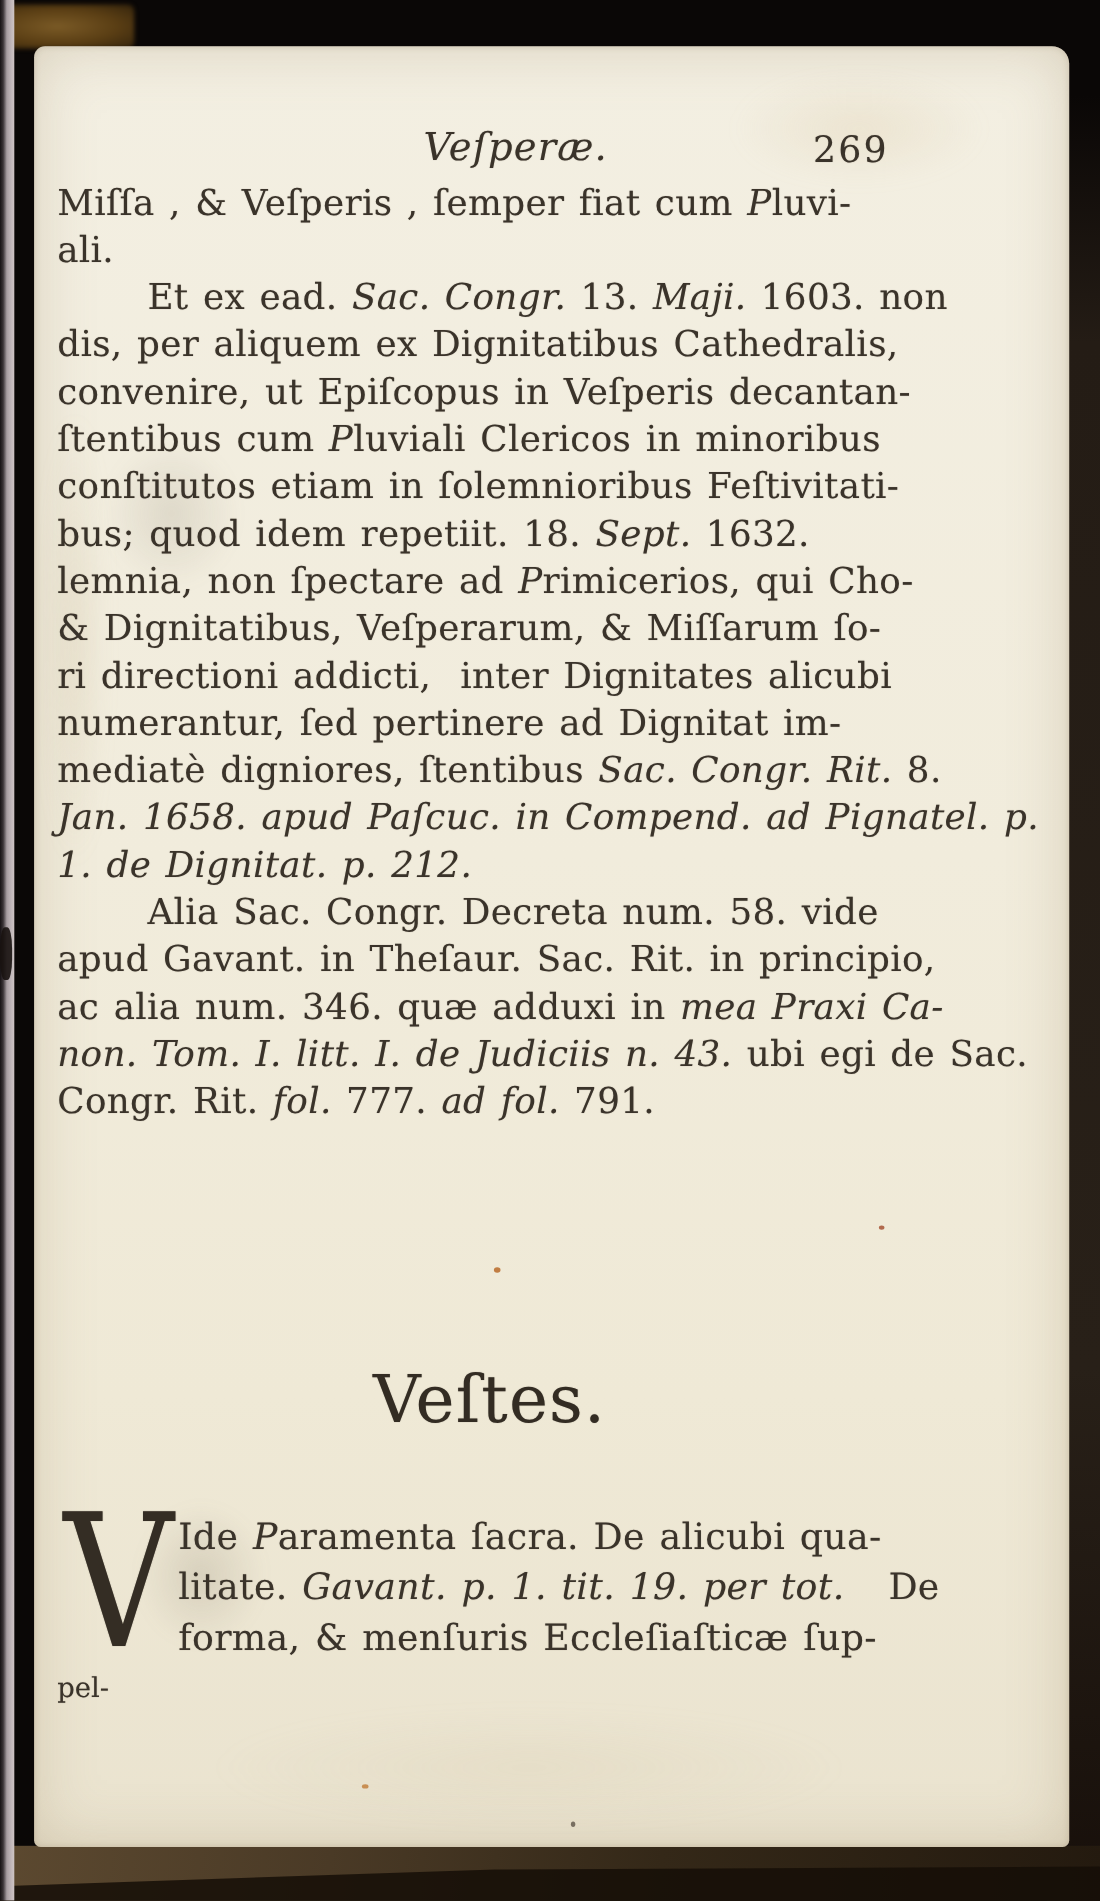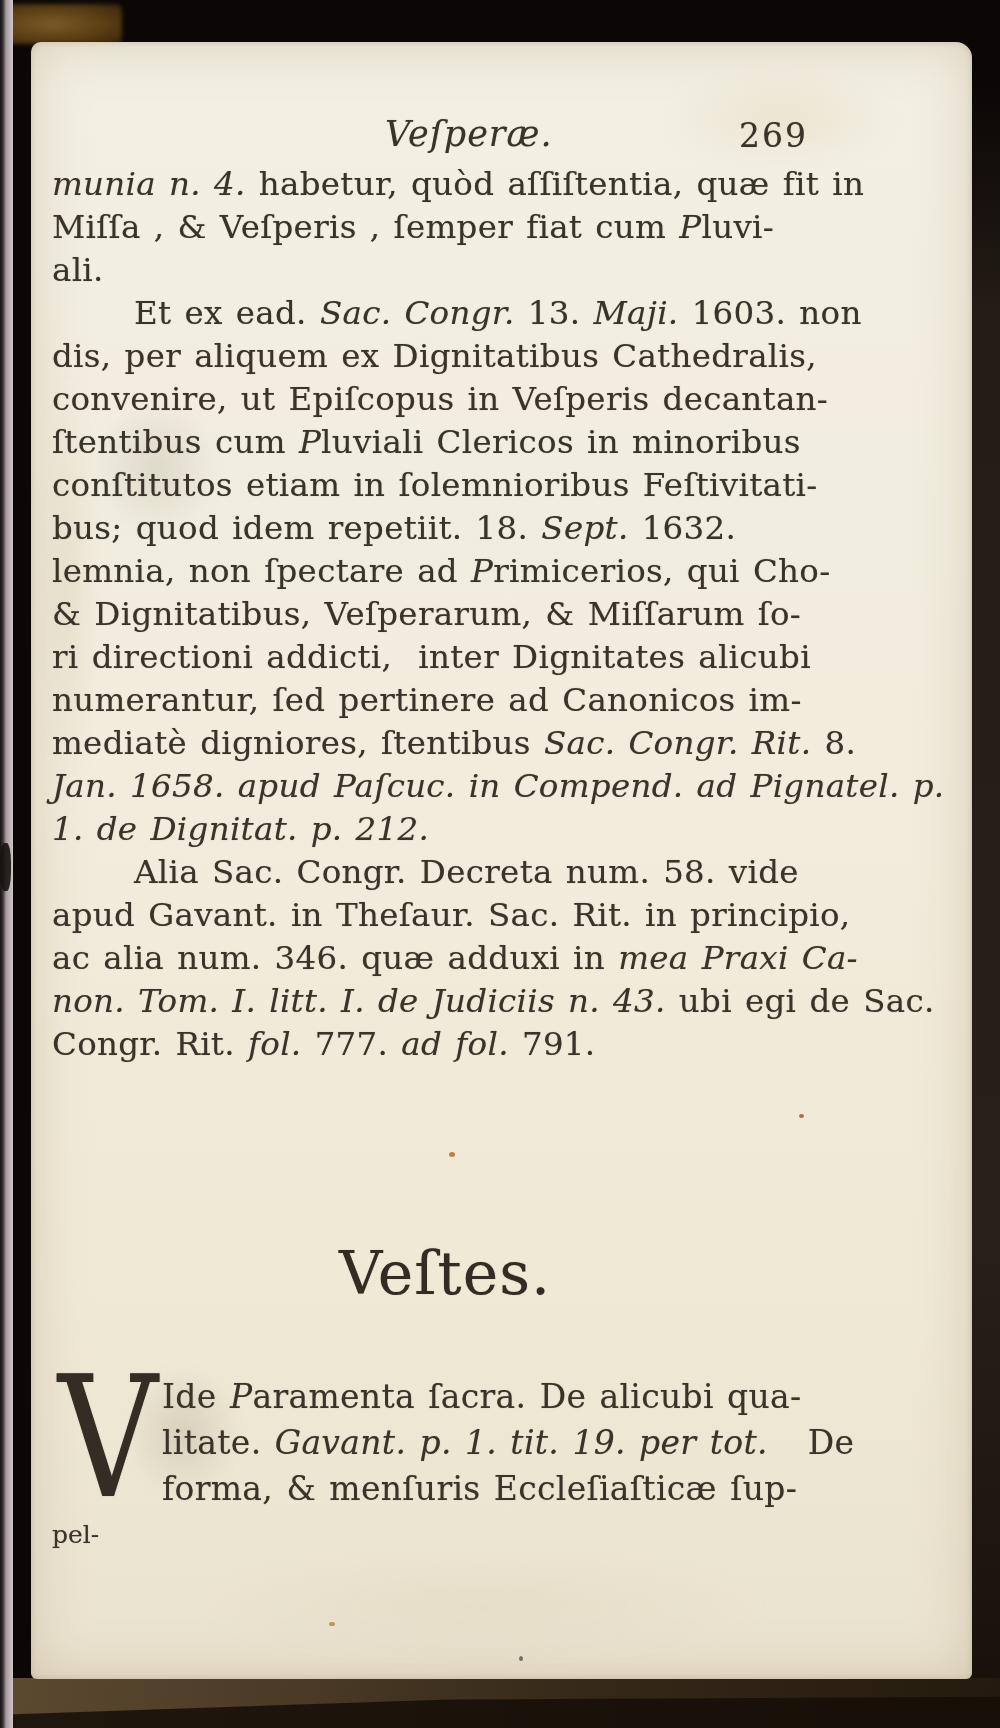--- a/index.html
+++ b/index.html
@@ -80,33 +80,32 @@
     <div class="stain s3"></div>
     <div class="speck p1"></div>
     <div class="speck p2"></div>
     <div class="speck p3"></div>
     <div class="speck p4"></div>
 
     <div class="running-title ink">Veſperæ.</div>
     <div class="page-number ink">269</div>
 
     <div class="text-block ink">
-        <div class="text-line"><span class="it">munia n. 4.</span><span> habetur, quòd aſſiſtentia, quæ fit in</span></div>
         <div class="text-line"><span>Miſſa , &amp; Veſperis , ſemper fiat cum </span><span class="it">P</span><span>luvi-</span></div>
         <div class="text-line"><span>ali.</span></div>
         <div class="text-line indent"><span>Et ex ead. </span><span class="it">Sac. Congr.</span><span> 13. </span><span class="it">Maji.</span><span> 1603. non</span></div>
         <div class="text-line"><span>dis, per aliquem ex Dignitatibus Cathedralis,</span></div>
         <div class="text-line"><span>convenire, ut Epiſcopus in Veſperis decantan-</span></div>
         <div class="text-line"><span>ſtentibus cum </span><span class="it">P</span><span>luviali Clericos in minoribus</span></div>
         <div class="text-line"><span>conſtitutos etiam in ſolemnioribus Feſtivitati-</span></div>
         <div class="text-line"><span>bus; quod idem repetiit. 18. </span><span class="it">Sept.</span><span> 1632.</span></div>
         <div class="text-line"><span>lemnia, non ſpectare ad </span><span class="it">P</span><span>rimicerios, qui Cho-</span></div>
         <div class="text-line"><span>&amp; Dignitatibus, Veſperarum, &amp; Miſſarum ſo-</span></div>
         <div class="text-line"><span>ri directioni addicti,  inter Dignitates alicubi</span></div>
-        <div class="text-line"><span>numerantur, ſed pertinere ad Canonicos im-</span></div>
+        <div class="text-line"><span>numerantur, ſed pertinere ad Dignitat im-</span></div>
         <div class="text-line"><span>mediatè digniores, ſtentibus </span><span class="it">Sac. Congr. Rit.</span><span> 8.</span></div>
         <div class="text-line"><span class="it">Jan. 1658. apud Paſcuc. in Compend. ad Pignatel. p.</span></div>
         <div class="text-line"><span class="it">1. de Dignitat. p. 212.</span></div>
         <div class="text-line indent"><span>Alia Sac. Congr. Decreta num. 58. vide</span></div>
         <div class="text-line"><span>apud Gavant. in Theſaur. Sac. Rit. in principio,</span></div>
         <div class="text-line"><span>ac alia num. 346. quæ adduxi in </span><span class="it">mea Praxi Ca-</span></div>
         <div class="text-line"><span class="it">non. Tom. I. litt. I. de Judiciis n. 43.</span><span> ubi egi de Sac.</span></div>
         <div class="text-line"><span>Congr. Rit. </span><span class="it">fol.</span><span> 777. </span><span class="it">ad fol.</span><span> 791.</span></div>
       </div>
 

